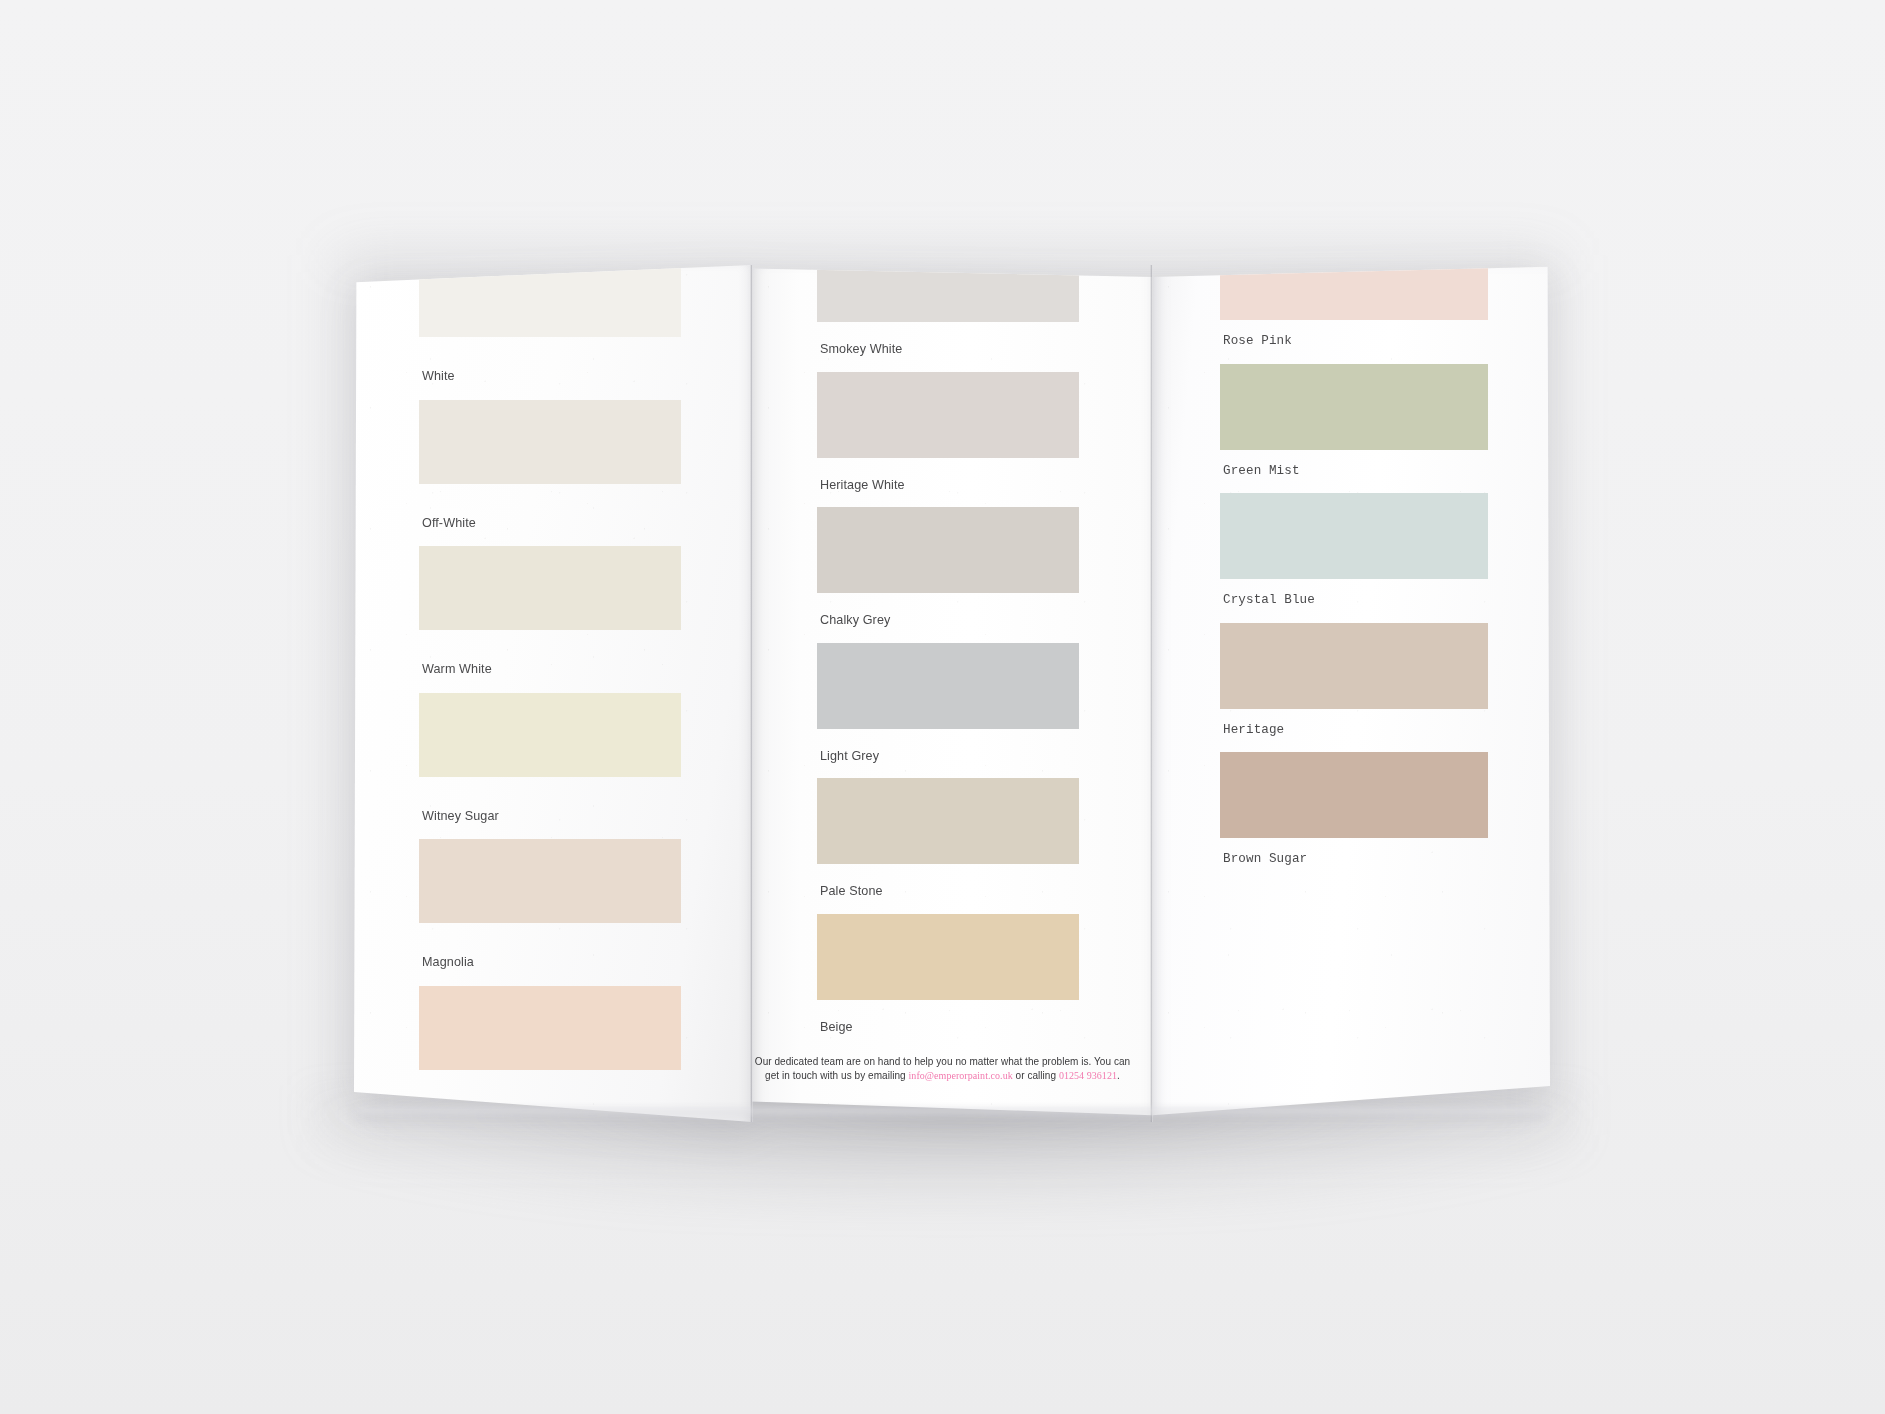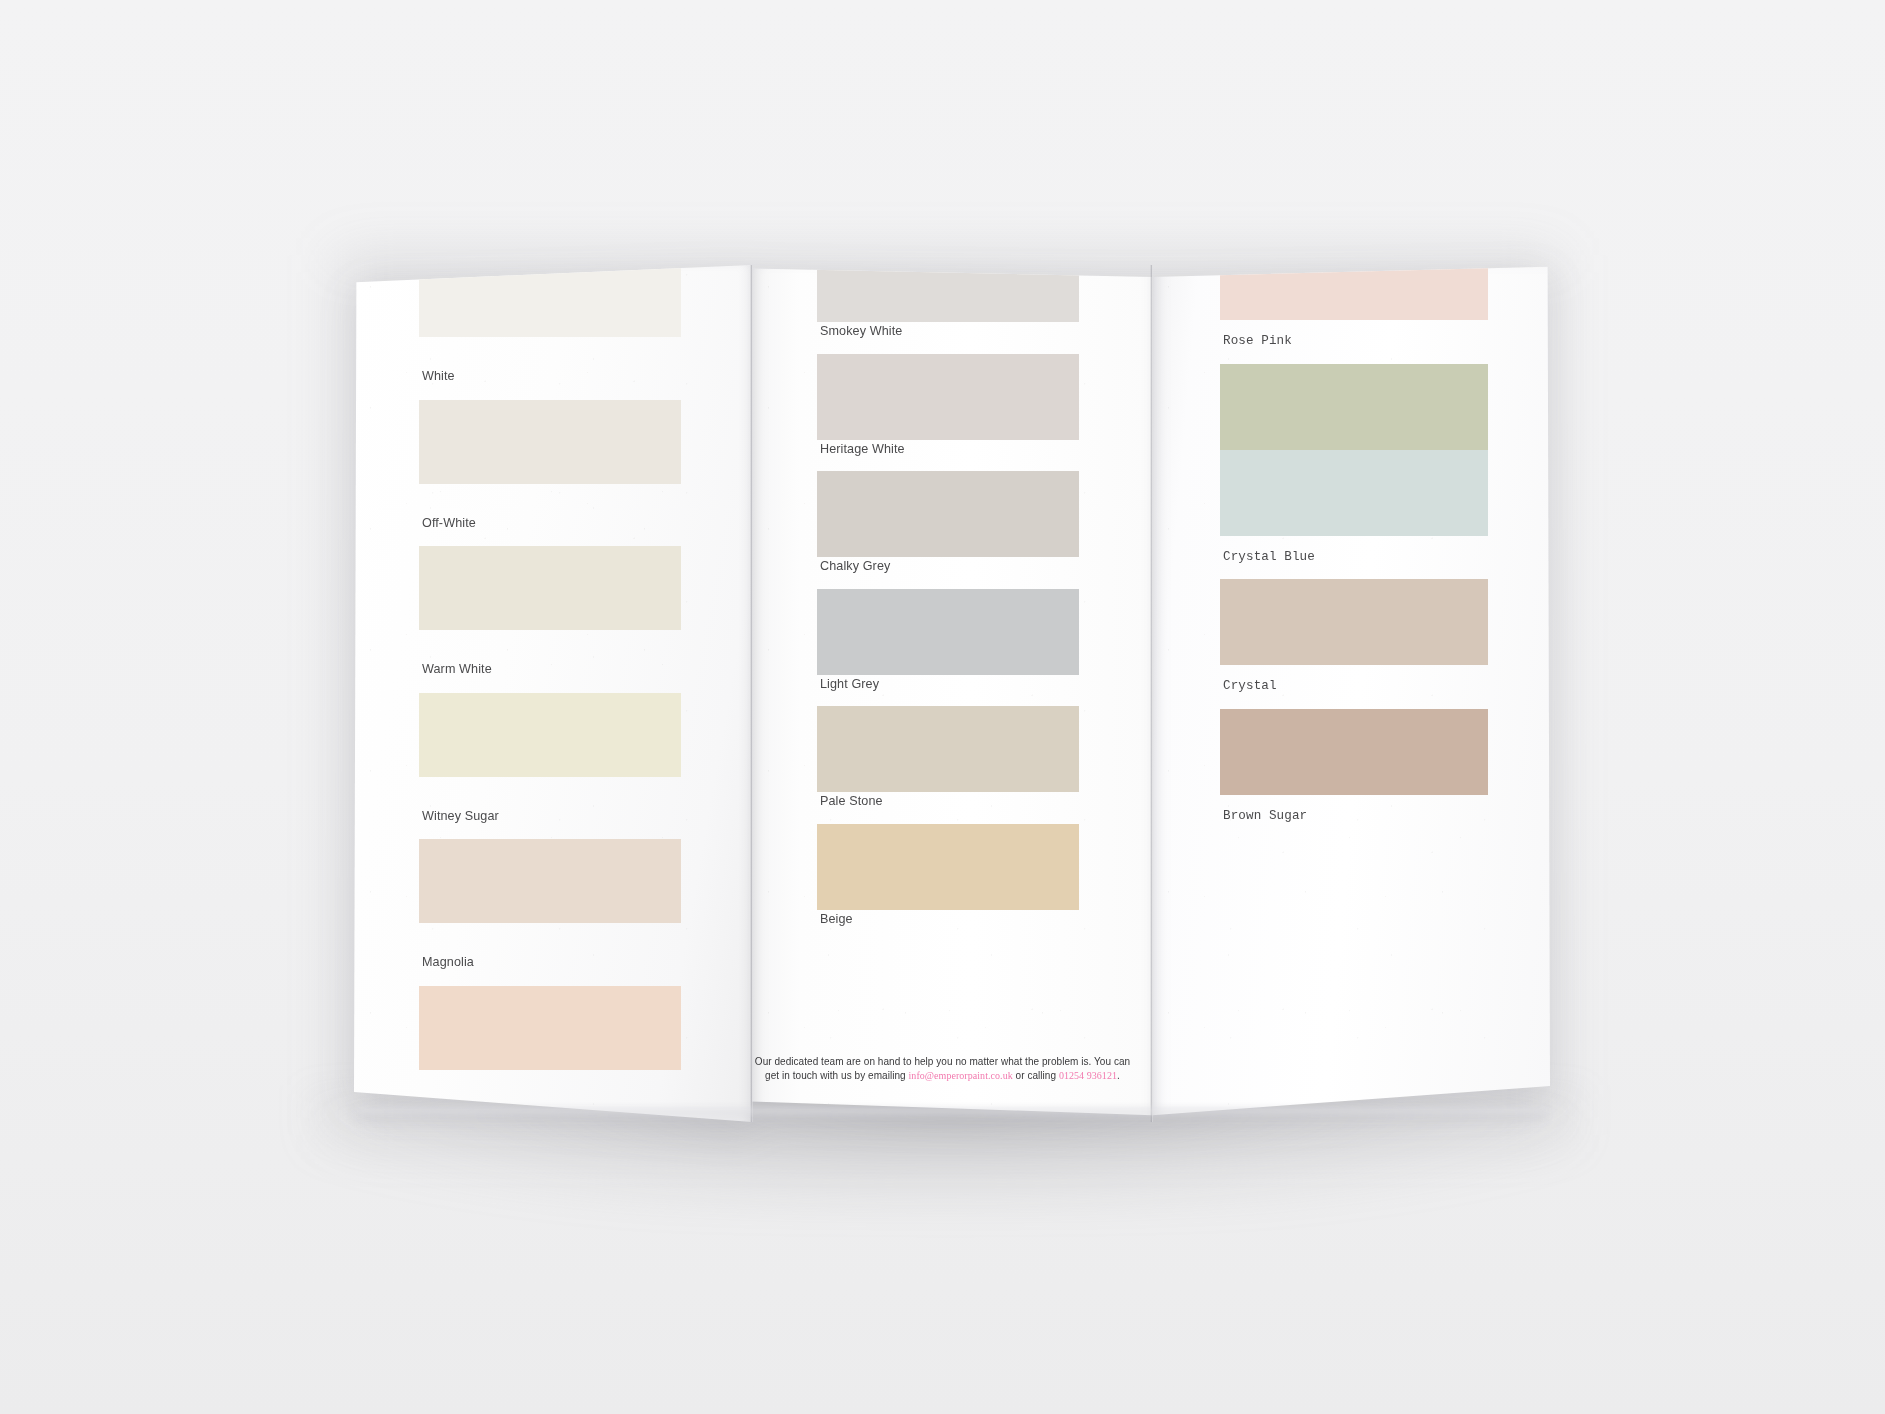--- a/index.html
+++ b/index.html
@@ -131,21 +131,21 @@
   }
   .panel-left .chip  { height: 84px; }
   .panel-mid .chip   { height: 86px; }
   .panel-right .chip { height: 86px; }
 
   .chip-label {
     font-size: 12.6px;
     line-height: 1;
     color: #4a4a4c;
     letter-spacing: 0.1px;
-    padding: 3px 0 16px 3px;
+    padding: 21px 0 16px 3px;
     white-space: nowrap;
   }
   .panel-left .chip-label  { padding: 33px 0 17px 3px; }
   .panel-right .chip-label { padding: 15px 0 16px 3px; }
 
   
   #footer {
     position: absolute;
     left: 0;
     top: 1055px;
@@ -262,30 +262,31 @@
       <div class="speckle"></div>
       <div class="swatch-col">
 
         <div class="swatch-item">
           <div class="chip" style="background: rgb(240, 220, 212);"></div>
           <div class="chip-label">Rose Pink</div>
         </div>
 
         <div class="swatch-item">
           <div class="chip" style="background: rgb(201, 205, 180);"></div>
+          <div class="chip-label">Green Mist</div>
         </div>
 
         <div class="swatch-item">
           <div class="chip" style="background: rgb(211, 222, 220);"></div>
           <div class="chip-label">Crystal Blue</div>
         </div>
 
         <div class="swatch-item">
           <div class="chip" style="background: rgb(214, 199, 185);"></div>
-          <div class="chip-label">Crystal</div>
+          <div class="chip-label">Heritage</div>
         </div>
 
         <div class="swatch-item">
           <div class="chip" style="background: rgb(203, 180, 164);"></div>
           <div class="chip-label">Brown Sugar</div>
         </div>
 
 
       </div>
     </div>

